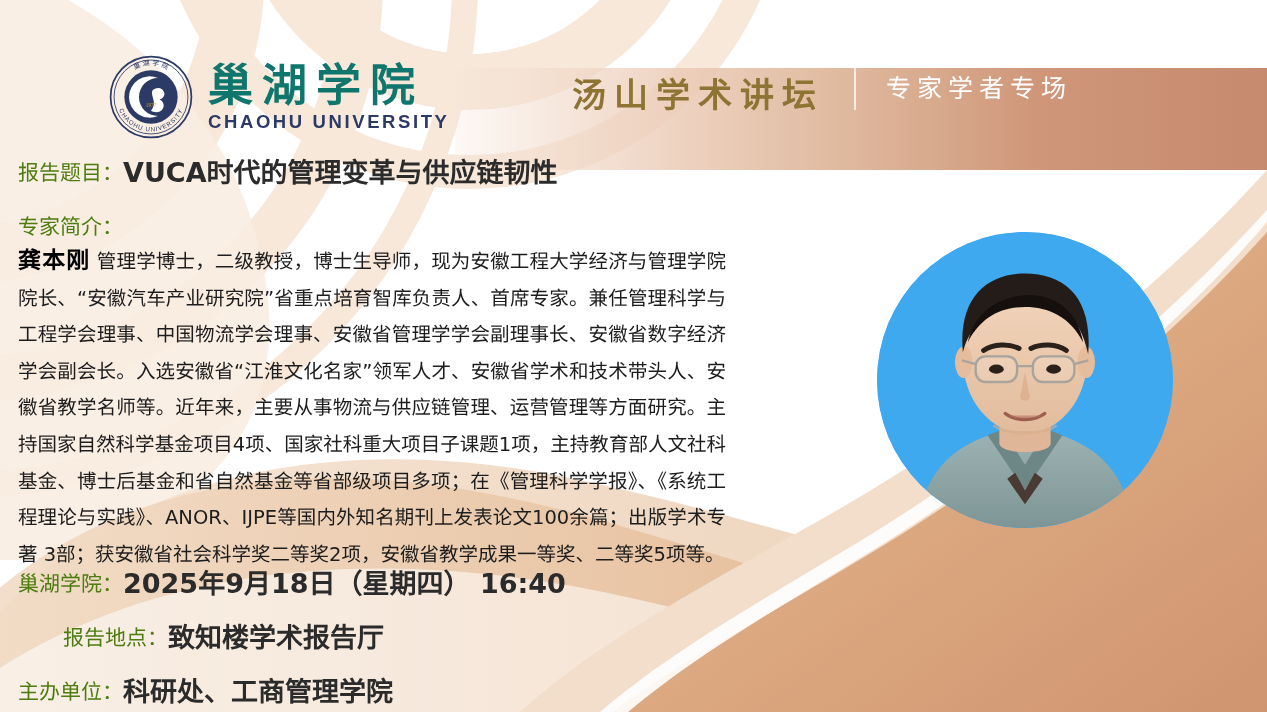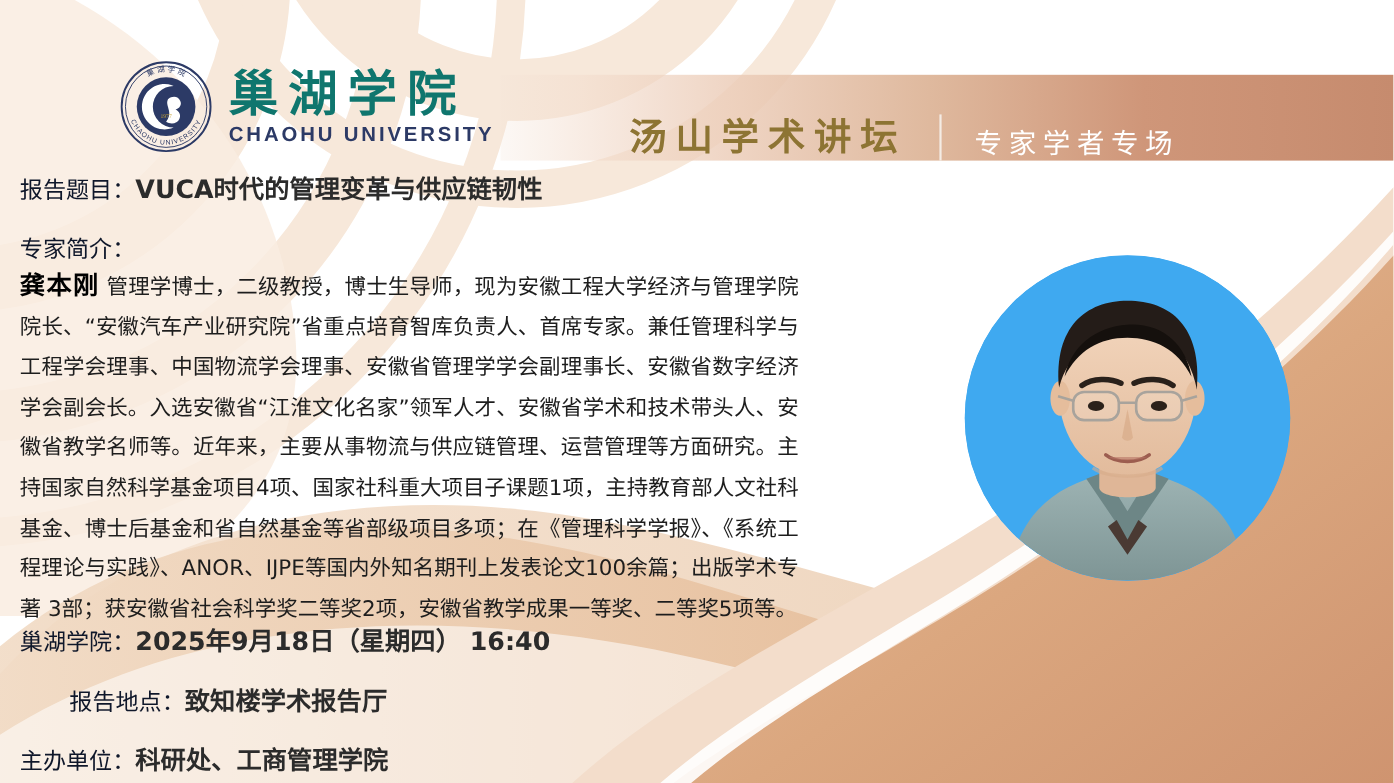--- a/index.html
+++ b/index.html
@@ -76,30 +76,30 @@
     line-height: 1.1;
     margin-top: 2px;
     white-space: nowrap;
   }
 
   .banner {
     position: absolute;
     left: 455px;
     top: 68px;
     width: 812px;
-    height: 78px;
+    height: 102px;
     background: linear-gradient(to right,
         rgba(244,228,216,0.25) 0%,
         rgba(243,221,206,0.55) 9%,
         rgba(236,205,185,0.85) 26%,
         #dfb99e 48%,
         #cf9679 72%,
         #c68b6e 100%);
     display: flex;
-    align-items: flex-end;
+    align-items: flex-start;
   }
   .banner-main {
     font-family: "DejaVu Sans", "Liberation Sans", sans-serif;
     font-size: 34px;
     font-weight: 700;
     letter-spacing: 8px;
     color: #8d7433;
     margin-left: 117px;
     white-space: nowrap;
   }
@@ -124,28 +124,28 @@
 
   .row {
     position: absolute;
     display: flex;
     align-items: flex-start;
   }
   .label {
     font-family: "DejaVu Sans", "Liberation Sans", sans-serif;
     font-size: 21px;
     font-weight: 500;
-    color: #0f172a;
+    color: #4d7c0f;
     white-space: nowrap;
     flex: 0 0 auto;
     line-height: 30px;
   }
   .value-strong {
     font-family: "DejaVu Sans", "Liberation Sans", sans-serif;
-    font-size: 23px;
+    font-size: 27px;
     font-weight: 700;
     color: #2b2b2b;
     white-space: nowrap;
     line-height: 30px;
   }
 
   #row-title { left: 18px; top: 158px; }
   #row-bio   { left: 18px; top: 212px; flex-direction: column; }
   #row-time  { left: 18px; top: 569px; }
   #row-place { left: 18px; top: 623px; margin-left: 45px; }

